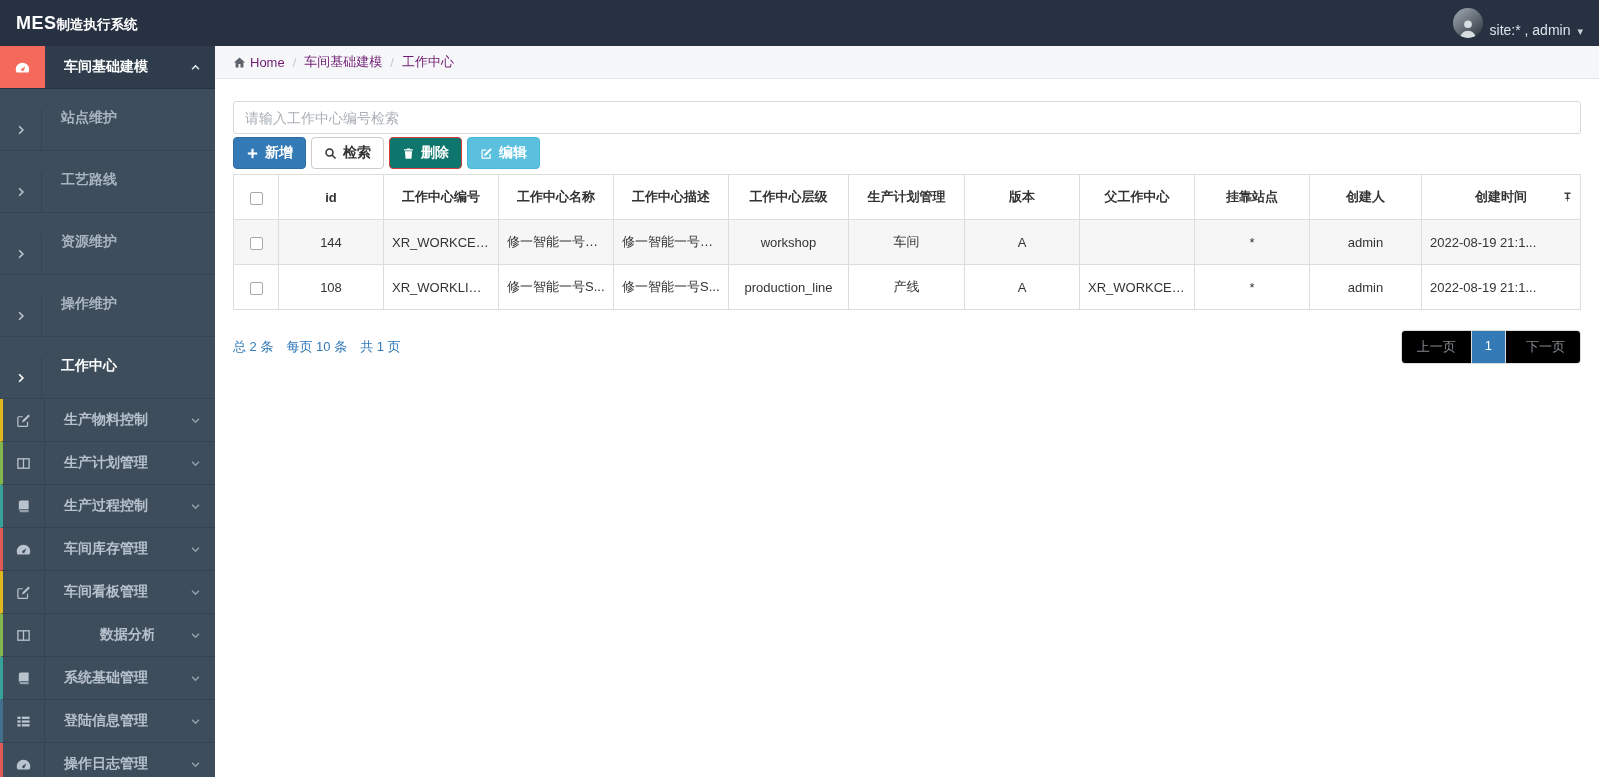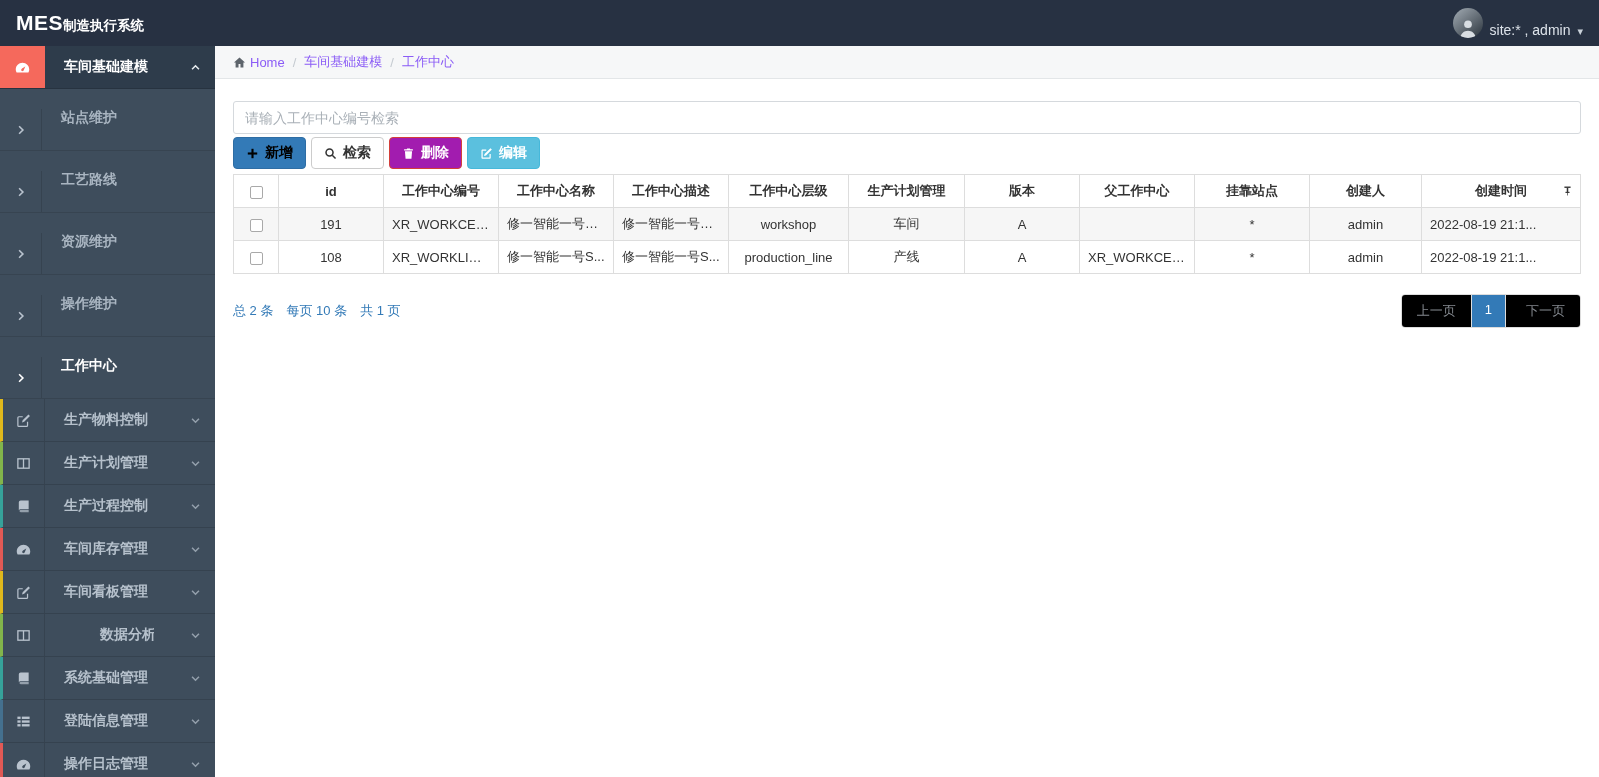--- a/index.html
+++ b/index.html
@@ -3,21 +3,21 @@
 <meta charset="utf-8">
 <style>
   * { margin:0; padding:0; box-sizing:border-box; }
   html,body { width:1599px; height:777px; overflow:hidden; }
   body { font-family:"Liberation Sans","DejaVu Sans",sans-serif; background:#fff; position:relative; }
 
   
   .topbar { position:absolute; top:0; left:0; right:0; height:46px; background:#273142;
             display:flex; align-items:center; justify-content:space-between; padding:0 16px; z-index:10; }
   .brand { color:#fff; display:flex; align-items:baseline; }
-  .brand .brand-bold { font-size:21px; font-weight:bold; letter-spacing:.5px; }
+  .brand .brand-bold { font-size:18px; font-weight:bold; letter-spacing:.5px; }
   .brand .brand-rest { font-size:13.5px; font-weight:bold; }
   .user-area { display:flex; align-items:flex-end; gap:7px; color:#dde3ea; font-size:14px; cursor:pointer; }
   .avatar { width:30px; height:30px; border-radius:50%; background:linear-gradient(140deg,#97a0a8 10%,#3c454e 85%);
             display:flex; align-items:flex-end; justify-content:center; overflow:hidden; }
   .avatar svg { width:22px; height:22px; }
   .caret { font-size:11px; color:#c9d1d9; }
 
   
   .sidebar { position:absolute; top:46px; left:0; bottom:0; width:215px; background:#3e4d5c; }
   .nav-section { height:43px; display:flex; align-items:center; cursor:pointer;
@@ -40,41 +40,41 @@
   .nav-subitem .nav-label { color:#a9b5c1; }
   .nav-subitem.active .nav-label { color:#ffffff; }
   .nav-subitem.active .nav-ico { color:#fff; }
 
   
   .main { position:absolute; left:215px; top:46px; right:0; bottom:0; background:#fff; }
   .breadcrumb-bar { height:33px; background:#f6f7f8; border-bottom:1px solid #e3e6e8;
                     display:flex; align-items:center; padding:0 18px; font-size:13px; color:#7b828a; }
   .breadcrumb-bar .home-ico { display:flex; margin-right:4px; color:#5d646b; }
   .breadcrumb-bar .home-ico svg { width:13px; height:13px; }
-  .crumb { color:#8b5cf6; cursor:pointer;text-align:center; }
+  .crumb { color:#701a75; cursor:pointer;text-align:center; }
   .crumb-sep { color:#c4cad0; margin:0 8px; }
   .crumb.current { cursor:default; }
 
   .content { padding:22px 18px 0 18px; }
   .search-input { width:100%; height:33px; border:1px solid #d5d9dd; border-radius:3px;
                   padding:0 11px; font-size:14px; color:#555; outline:none; }
   .search-input::placeholder { color:#a9b0b7; }
 
   .btn-row { margin-top:3px; display:flex; gap:5px; }
   .btn { height:32px; padding:0 12px; border-radius:4px; font-size:14px; display:inline-flex;
          align-items:center; gap:6px; border:1px solid transparent; cursor:pointer; font-weight:bold; }
   .btn svg { width:13px; height:13px; }
-  .btn-primary { background:#337ab7; border-color:#2e6da4; color:#000000; }
+  .btn-primary { background:#337ab7; border-color:#2e6da4; color:#ffffff; }
   .btn-default { background:#fff; border-color:#ccc; color:#333; }
-  .btn-danger  { background:#a21caf; border-color:#d43f3a; color:#fff; }
+  .btn-danger  { background:#0f766e; border-color:#d43f3a; color:#fff; }
   .btn-info    { background:#5bc0de; border-color:#46b8da; color:#fff; }
 
   .table-wrap { margin-top:5px; }
   table { width:100%; border-collapse:collapse; table-layout:fixed; font-size:13px; color:#333; }
-  th, td { border:1px solid #ddd; height:33px; padding:0 8px; overflow:hidden;
+  th, td { border:1px solid #ddd; height:45px; padding:0 8px; overflow:hidden;
            white-space:nowrap; text-overflow:ellipsis; }
   th { font-weight:bold; text-align:center; position:relative; }
   th.pin-th .pin-ico { position:absolute; right:7px; top:50%; transform:translateY(-50%); color:#333; display:flex; }
   th.pin-th .pin-ico svg { width:11px; height:11px; }
   tr.striped td { background:#f6f6f6; }
   td.center { text-align:center; }
   td.left { text-align:left; }
   .cb { width:13px; height:13px; border:1px solid #a9a9a9; border-radius:2px; background:#fff;
         display:inline-block; vertical-align:middle; cursor:pointer; }
 
@@ -393,21 +393,21 @@
                     <rect x="5" y="9.2" width="6" height="1.6"></rect>
                     <rect x="7.5" y="10.8" width="1" height="3.7"></rect>
                   </svg>
                 </span>
             </th>
           </tr>
         </thead>
         <tbody>
           <tr class="striped">
             <td class="center"><span class="cb"></span></td>
-            <td class="center">191</td>
+            <td class="center">144</td>
             <td class="left">XR_WORKCEN...</td>
             <td class="left">修一智能一号车间</td>
             <td class="left">修一智能一号车间</td>
             <td class="center">workshop</td>
             <td class="center">车间</td>
             <td class="center">A</td>
             <td class="left"></td>
             <td class="center">*</td>
             <td class="center">admin</td>
             <td class="left">2022-08-19 21:1...</td>

